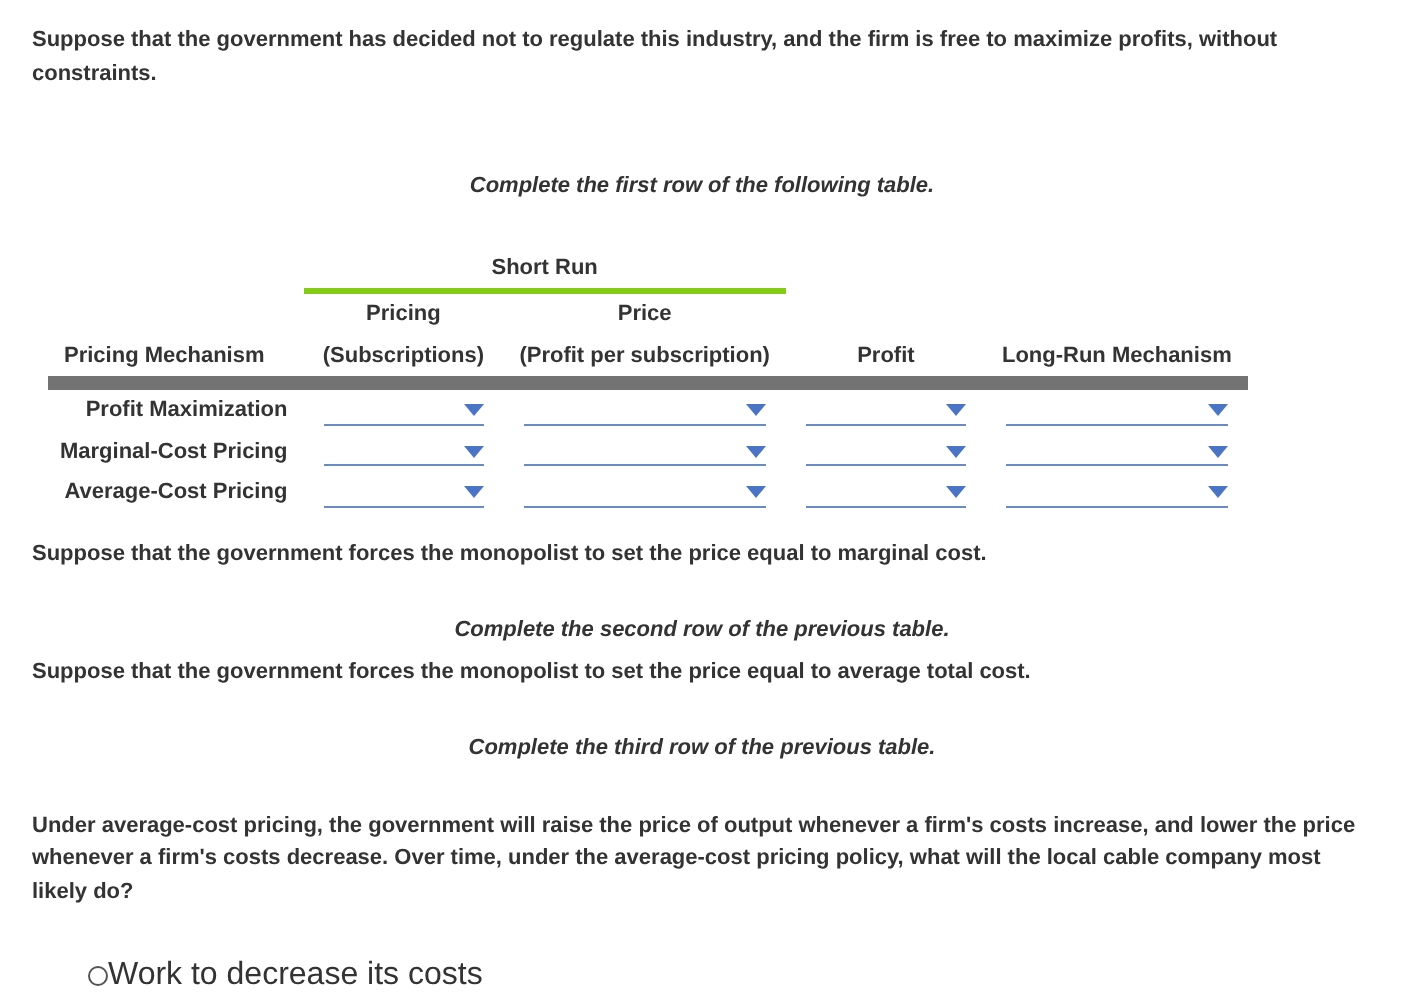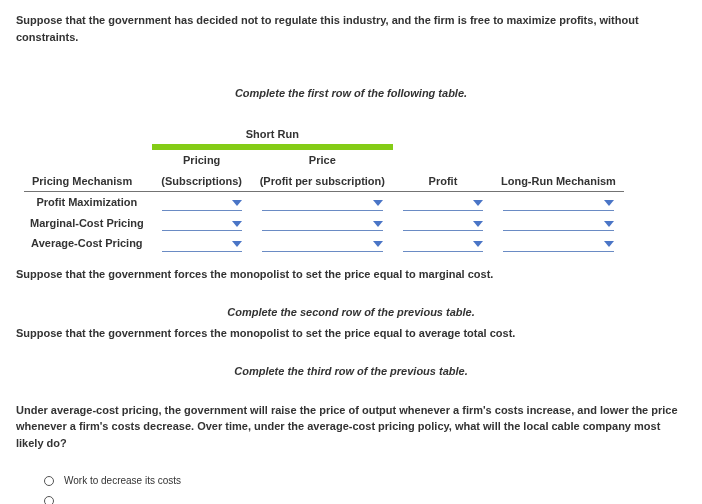--- a/index.html
+++ b/index.html
@@ -22,45 +22,44 @@
     margin-bottom: 12px;
   }
   th, td {
     text-align: center;
     font-size: 11px;
     font-weight: bold;
     padding: 2px 6px;
     white-space: nowrap;
   }
   td.left, th.left { text-align: left; }
-  .short-run-cell { border-bottom: 6px solid #84cc16; }
-  .col-header { border-bottom: 1px solid #737373; padding: 2px 8px 2px 8px;}
-  .row-label { text-align:center; font-weight:bold; padding-right:8px; }
+  .short-run-cell { border-bottom: 3px solid #84cc16; }
+  .col-header { border-bottom: 7px solid #737373; padding: 2px 8px 2px 8px;}
+  .row-label { text-align:right; font-weight:bold; padding-right:8px; }
   .dropdown {
     display:inline-flex;
     align-items:center;
     justify-content:flex-end;
     width: 100%;
     min-width: 80px;
     height: 14px;
     border-bottom: 1px solid #6a8bc4;
     cursor: pointer;
     padding: 0;
     box-sizing: border-box;
   }
   .dropdown svg { width: 10px; height: 6px; display:block; }
   .tri-fill { fill: #4a75c6; }
   td.dd-cell { padding: 2px 10px; font-weight:normal;}
   .radio-group { margin-left: 28px; margin-top: 6px;}
   .radio-option {
     display:flex;
     align-items:center;
-    gap:10px;
     margin-bottom: 8px;
-    font-size:10px;
+    font-size:16px;
     cursor: pointer;
   }
   .radio-circle {
     width:10px; height:10px;
     border:1px solid #555;
     border-radius:50%;
     flex:none;
     box-sizing:border-box;
   }
   .under-para { margin-bottom: 4px; }

